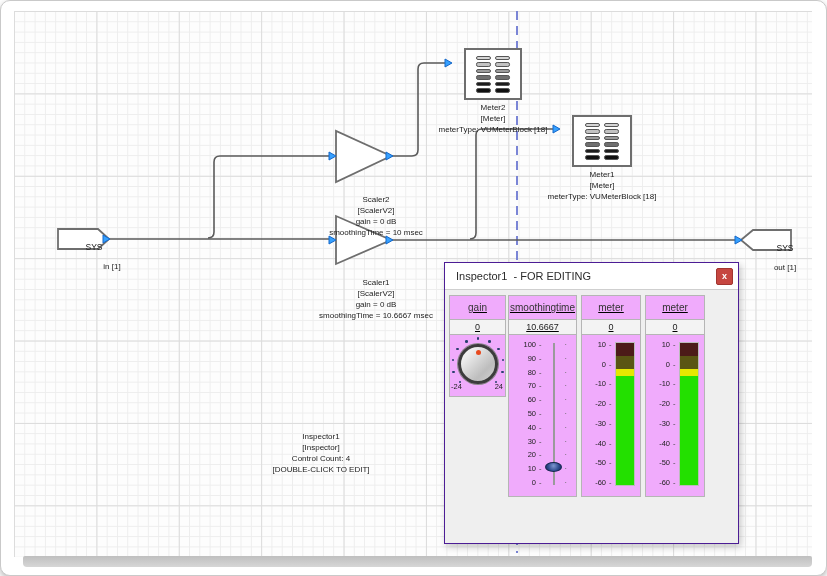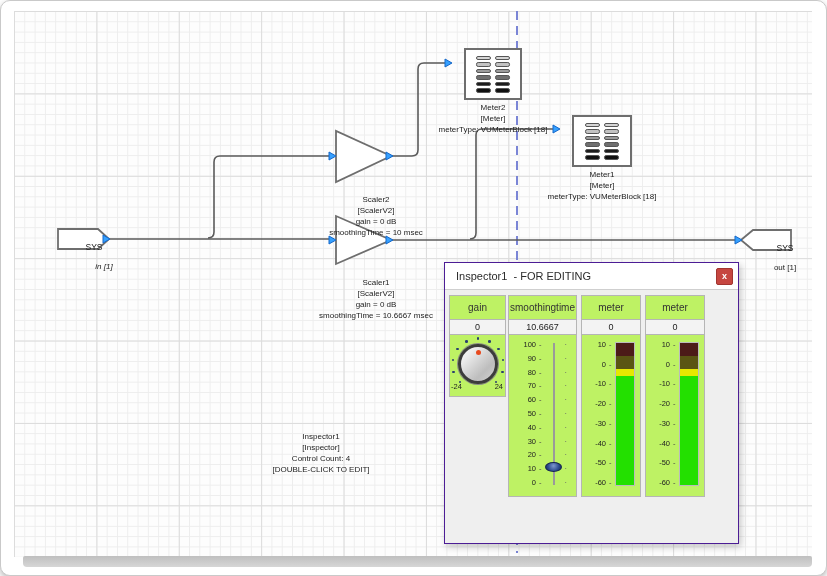--- a/index.html
+++ b/index.html
@@ -54,21 +54,21 @@
   #titlebar {
     position:absolute; left:0; top:0; right:0; height:27px; background:#ffffff;
     border-bottom:1px solid #cfcfcf; display:flex; align-items:center;
   }
   #title { padding-left:11px; font-size:11px; color:#2b2b2b; white-space:pre; }
   #close-btn {
     margin-left:auto; margin-right:5px; width:17px; height:17px;
     background:#c64640; border:1px solid #a23530; border-radius:2px;
     color:#fff; font-size:9px; font-weight:bold; text-align:center; line-height:15px; cursor:default;
   }
-  .col { position:absolute; top:32px; background:#bef264; border:1px solid #b5b5b5; }
+  .col { position:absolute; top:32px; background:#f0abfc; border:1px solid #b5b5b5;text-decoration:underline; }
   .col-header { height:23px; line-height:23px; text-align:center; font-size:10px; color:#333; }
   .col-value {
     height:16px; line-height:14px; text-align:center; font-size:9px; color:#222;
     border-top:1px solid #b5b5b5; border-bottom:1px solid #b5b5b5; background:#f3f3f3;
   }
   .ctrl { position:relative; }
 
   
   #knob-area { height:59px; }
   #knob {
@@ -139,21 +139,21 @@
         <polygon points="385,151 385,159 392,155"></polygon>
         <polygon points="328,235 328,243 335,239"></polygon>
         <polygon points="385,235 385,243 392,239"></polygon>
         <polygon points="444,58 444,66 451,62"></polygon>
         <polygon points="552,124 552,132 559,128"></polygon>
         <polygon points="734,235 734,243 741,239"></polygon>
       </g>
     </svg>
 
     <div class="taglabel" style="left:60px; top:231px; width:40px;">SYS</div>
-    <div class="blocklabel" style="left:90px; top:250px;font-style:italic;">in [1]</div>
+    <div class="blocklabel" style="left:98px; top:250px;">in [1]</div>
     <div class="taglabel" style="left:753px; top:232px; width:36px;">SYS</div>
     <div class="blocklabel" style="left:771px; top:251px;">out [1]</div>
 
     <div class="meter-block" style="left:450px; top:37px; width:58px; height:52px;">
       <div class="bar-col">
           <i style="background: rgb(214, 214, 214);"></i>
           <i style="background: rgb(194, 194, 194);"></i>
           <i style="background: rgb(156, 156, 156);"></i>
           <i style="background: rgb(111, 111, 111);"></i>
           <i style="background: rgb(28, 28, 28);"></i>

